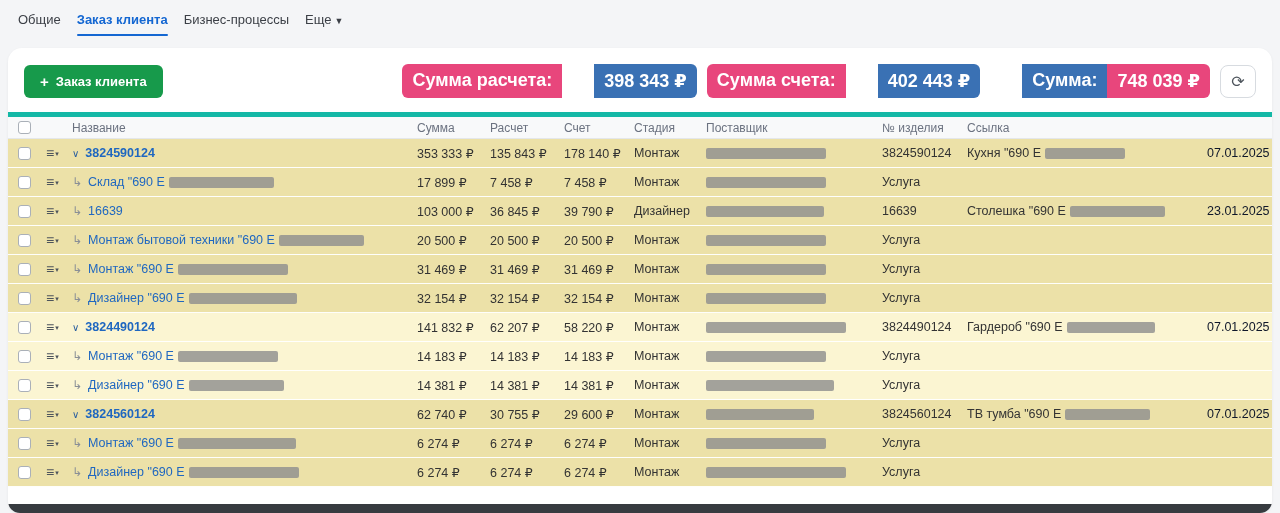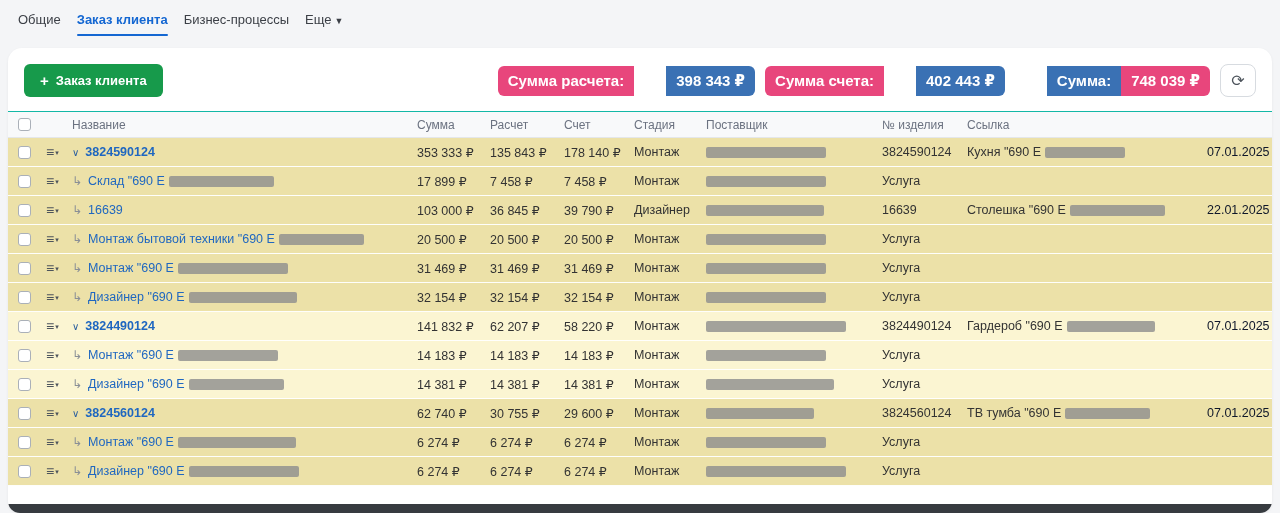--- a/index.html
+++ b/index.html
@@ -29,37 +29,37 @@
   
   .toolbar { display:flex; align-items:center; padding:16px 16px 14px 16px; }
   .btn-add {
     display:inline-flex; align-items:center; gap:7px;
     background:#179a4b; color:#fff; border:none; border-radius:6px;
     font-size:13px; font-weight:600; padding:9px 16px; cursor:pointer;
     font-family:inherit;
   }
   .btn-add .plus { font-size:15px; font-weight:700; line-height:1; }
   .toolbar-right { margin-left:auto; display:flex; align-items:center; gap:10px; }
-  .badge { display:inline-flex; border-radius:6px; overflow:hidden; font-size:15px; font-weight:700; color:#fff; cursor:pointer; }
+  .badge { display:inline-flex; border-radius:6px; overflow:hidden; font-size:18px; font-weight:700; color:#fff; cursor:pointer; }
   .badge .seg { padding:6px 10px; white-space:nowrap; }
   .seg.pink { background:#e8467c; }
   .seg.blue { background:#3a71b4;margin-left:32px; }
   .btn-refresh {
     width:36px; height:33px; background:#fff; border:1px solid #d7dbe0; border-radius:8px;
     display:flex; align-items:center; justify-content:center; cursor:pointer; color:#4d545c; font-size:16px;
   }
 
   
   .grid-row {
     display:grid;
     grid-template-columns:28px 26px 345px 73px 74px 70px 72px 176px 85px 240px 1fr;
     align-items:center;
     padding-left:10px;
   }
-  .thead { height:27px; background:#f8f9fa; border-top:1px solid #14b8a6; border-bottom:1px solid #e4e7ea; }
+  .thead { height:27px; background:#f8f9fa; border-top:5px solid #14b8a6; border-bottom:1px solid #e4e7ea; }
   .th { font-size:12px; color:#6b7280; white-space:nowrap; overflow:hidden; }
   .trow { height:29px; border-bottom:1px solid rgba(255,255,255,.95); font-size:12.5px; color:#333; }
   .trow.dark  { background:#ece1a8; }
   .trow.light { background:#fbf5d2; }
   .cell { white-space:nowrap; overflow:hidden; display:flex; align-items:center; }
   .cb { width:13px; height:13px; border:1.5px solid #aab0b8; border-radius:3px; background:#fff; cursor:pointer; flex:0 0 auto; }
   .menu-ic { color:#4d545c; font-size:14px; line-height:1; cursor:pointer; display:flex; align-items:center; }
   .menu-ic .caret { font-size:7px; margin-left:1px; color:#4d545c; }
   .link { color:#1f67c0; cursor:pointer; text-decoration:none; white-space:nowrap; }
   .parent-name { font-weight:600; }
@@ -202,21 +202,21 @@
         <div class="cell">Дизайнер</div>
         <div class="cell">
           <span class="redact" style="width: 118px; margin-left: 0px;"></span>
         </div>
         <div class="cell">16639</div>
         <div class="cell">
           <span>Столешка "690 Е</span>
           <span class="redact" style="width: 95px;"></span>
         </div>
         <div class="cell">
-          <span class="date-link">22.01.2025</span>
+          <span class="date-link">23.01.2025</span>
         </div>
       </div>
       <div class="grid-row trow dark">
         <div class="cell">
           <span class="cb"></span>
         </div>
         <div class="cell">
           <span class="menu-ic">
             <span>≡</span>
             <span class="caret">▾</span>

